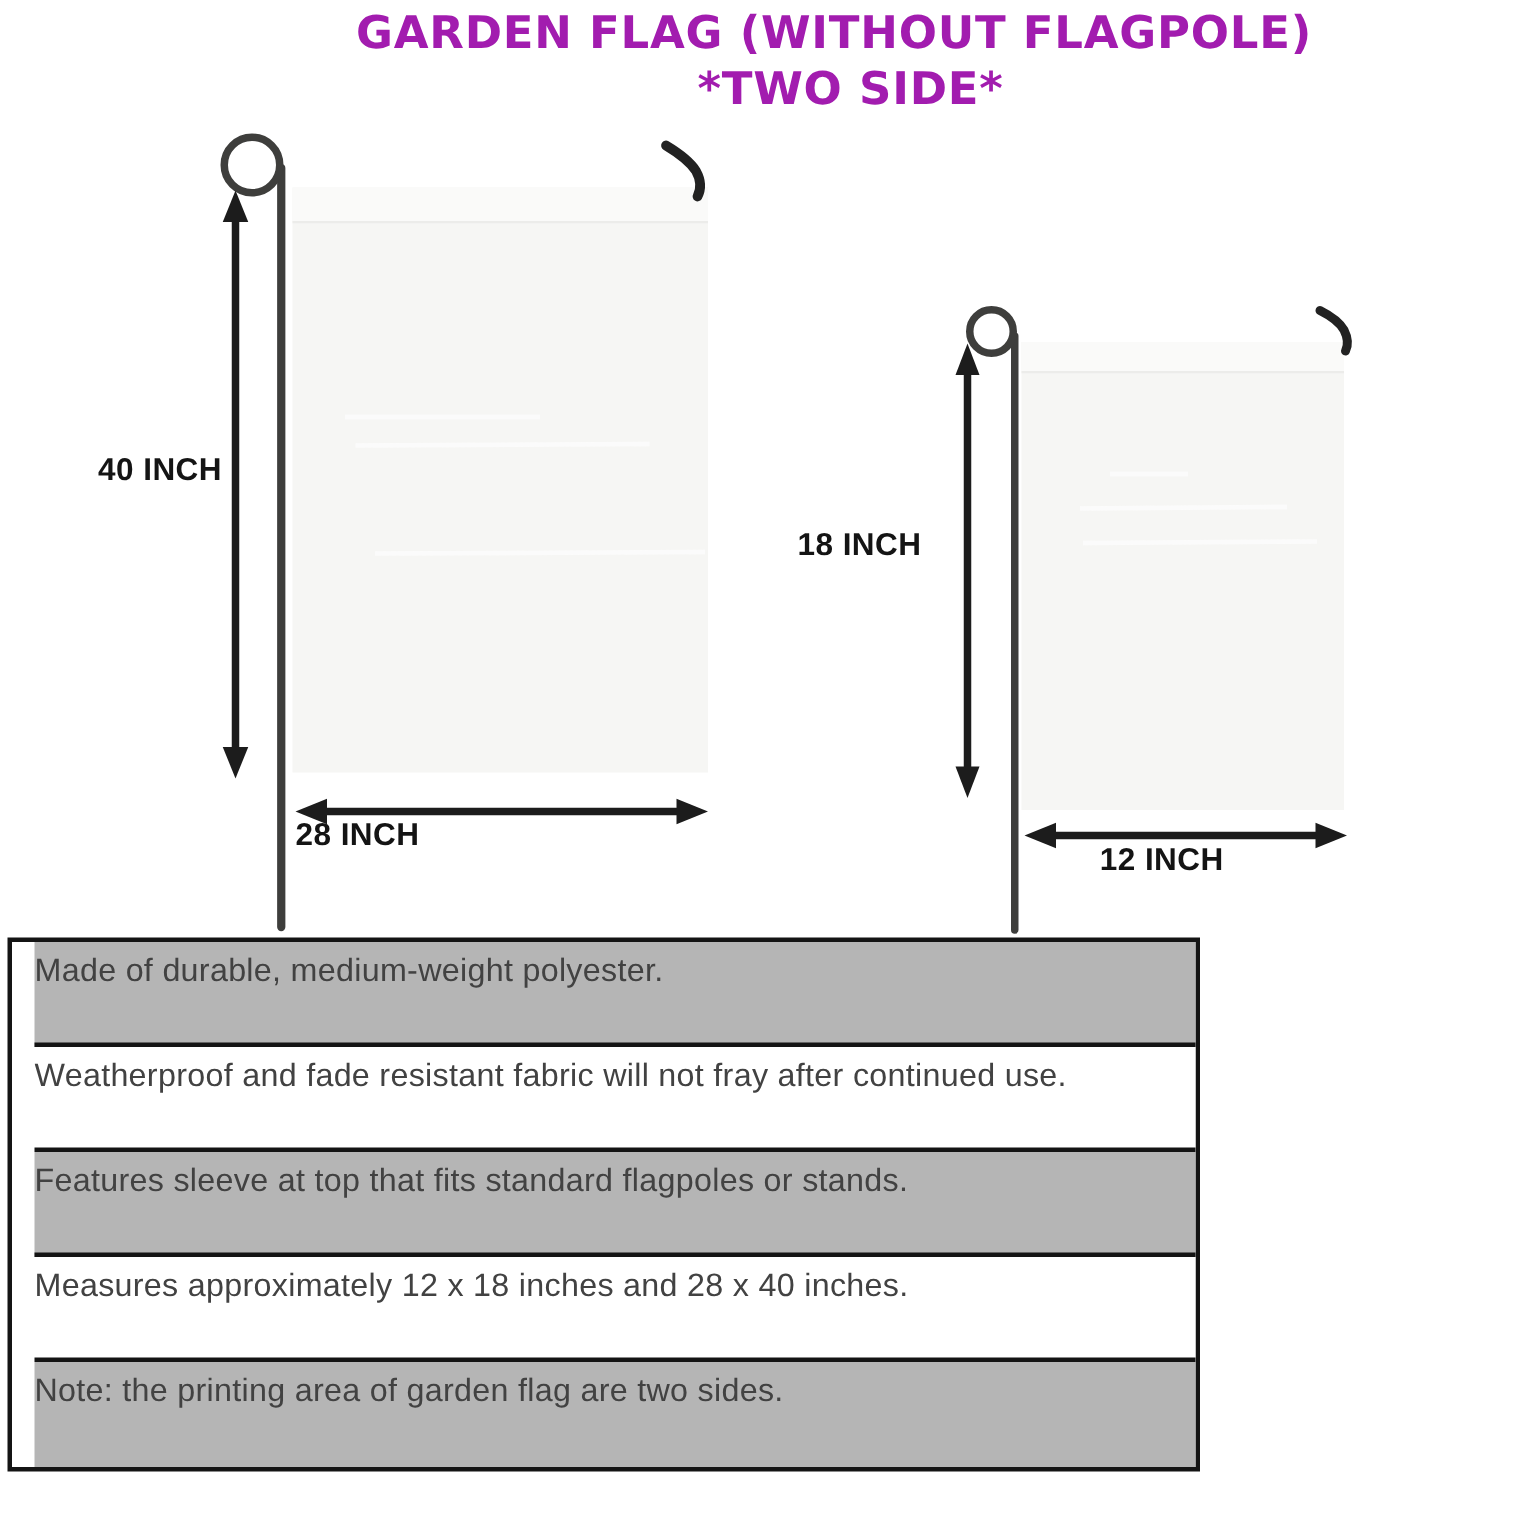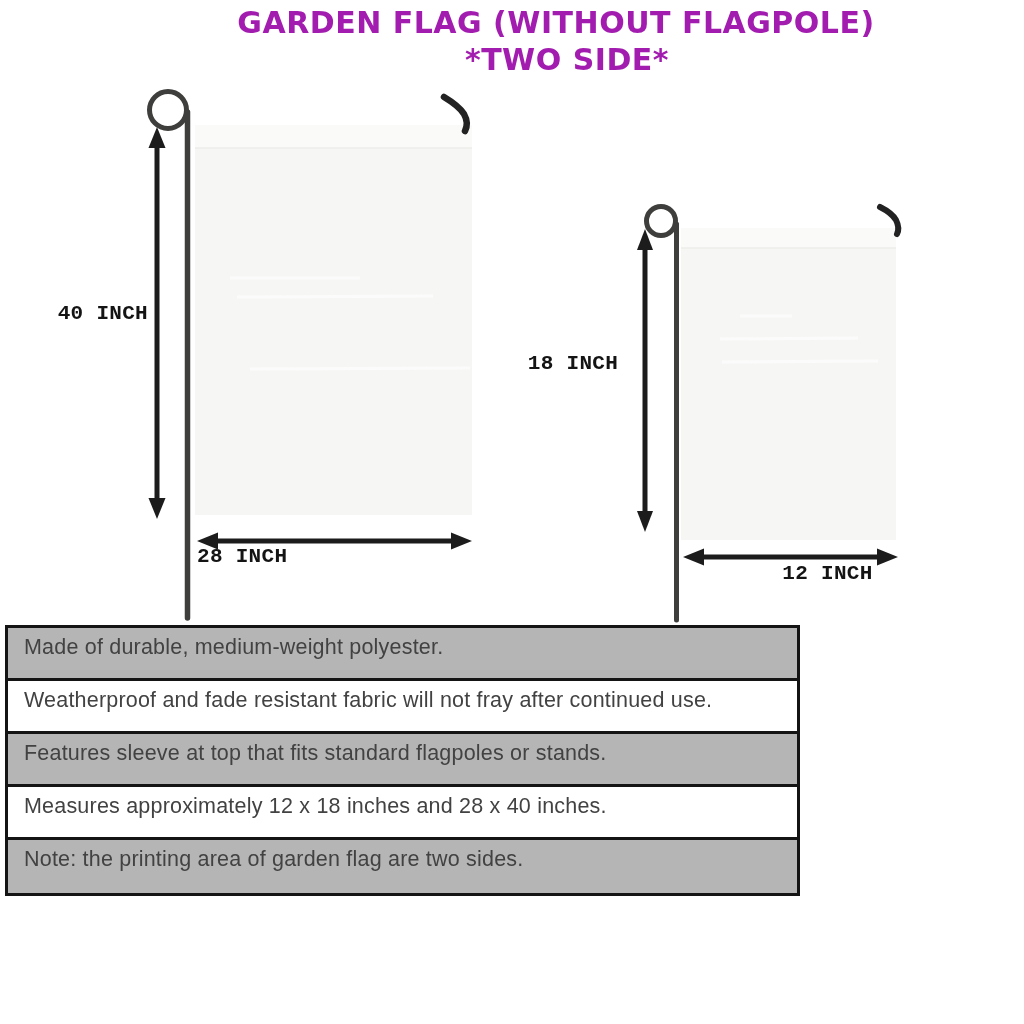--- a/index.html
+++ b/index.html
@@ -11,35 +11,35 @@
     position:absolute; top:4px; left:0; width:100%; text-align:center;
     color:#a21caf; font-family:"DejaVu Sans", sans-serif; font-weight:800;padding-left:44px;
   }
   .title    { font-size:30px; line-height:38px; letter-spacing:0.5px; }
   .subtitle { font-size:30px; line-height:36px; letter-spacing:0.5px;margin-left:22px; }
 
   svg.diagram { position:absolute; left:0; top:0; width:1024px; height:1024px; }
 
   .dim-label {
     position:absolute; font-weight:700; font-size:21px; color:#141414;
-    font-family:Liberation Mono, monospace; letter-spacing:0.3px;
+    font-family:Liberation Sans, sans-serif; letter-spacing:0.3px;
   }
   .label-large-height { left:36px;  top:302px; width:112px; text-align:right;  }
   .label-large-width  { left:197px; top:545px; width:275px; }
   .label-small-height { left:516px; top:352px; width:114px; text-align:center;  }
-  .label-small-width  { left:720px; top:562px; width:215px; text-align:center; }
+  .label-small-width  { left:667px; top:562px; width:215px; text-align:center; }
 
   .features-table {
     position:absolute; left:5px; top:625px; width:795px;
     border:3px solid #141414; box-sizing:border-box; background:#ffffff;
   }
   .feature-row {
-    height:53px; box-sizing:border-box; padding:7px 12px 0 16px;
+    height:70px; box-sizing:border-box; padding:7px 12px 0 0;
     font-size:21.5px; color:#424242; letter-spacing:0.2px;
-    border-bottom:3px solid #141414; white-space:nowrap; overflow:hidden;
+    border-bottom:3px solid #141414; white-space:nowrap; overflow:hidden;margin-left:15px;
   }
   .feature-row:last-child { border-bottom:none; }
   .feature-row.gray  { background:#b5b5b5; }
   .feature-row.white { background:#ffffff; }
 </style>
 </head>
 <body>
 
 <div class="canvas">
 

